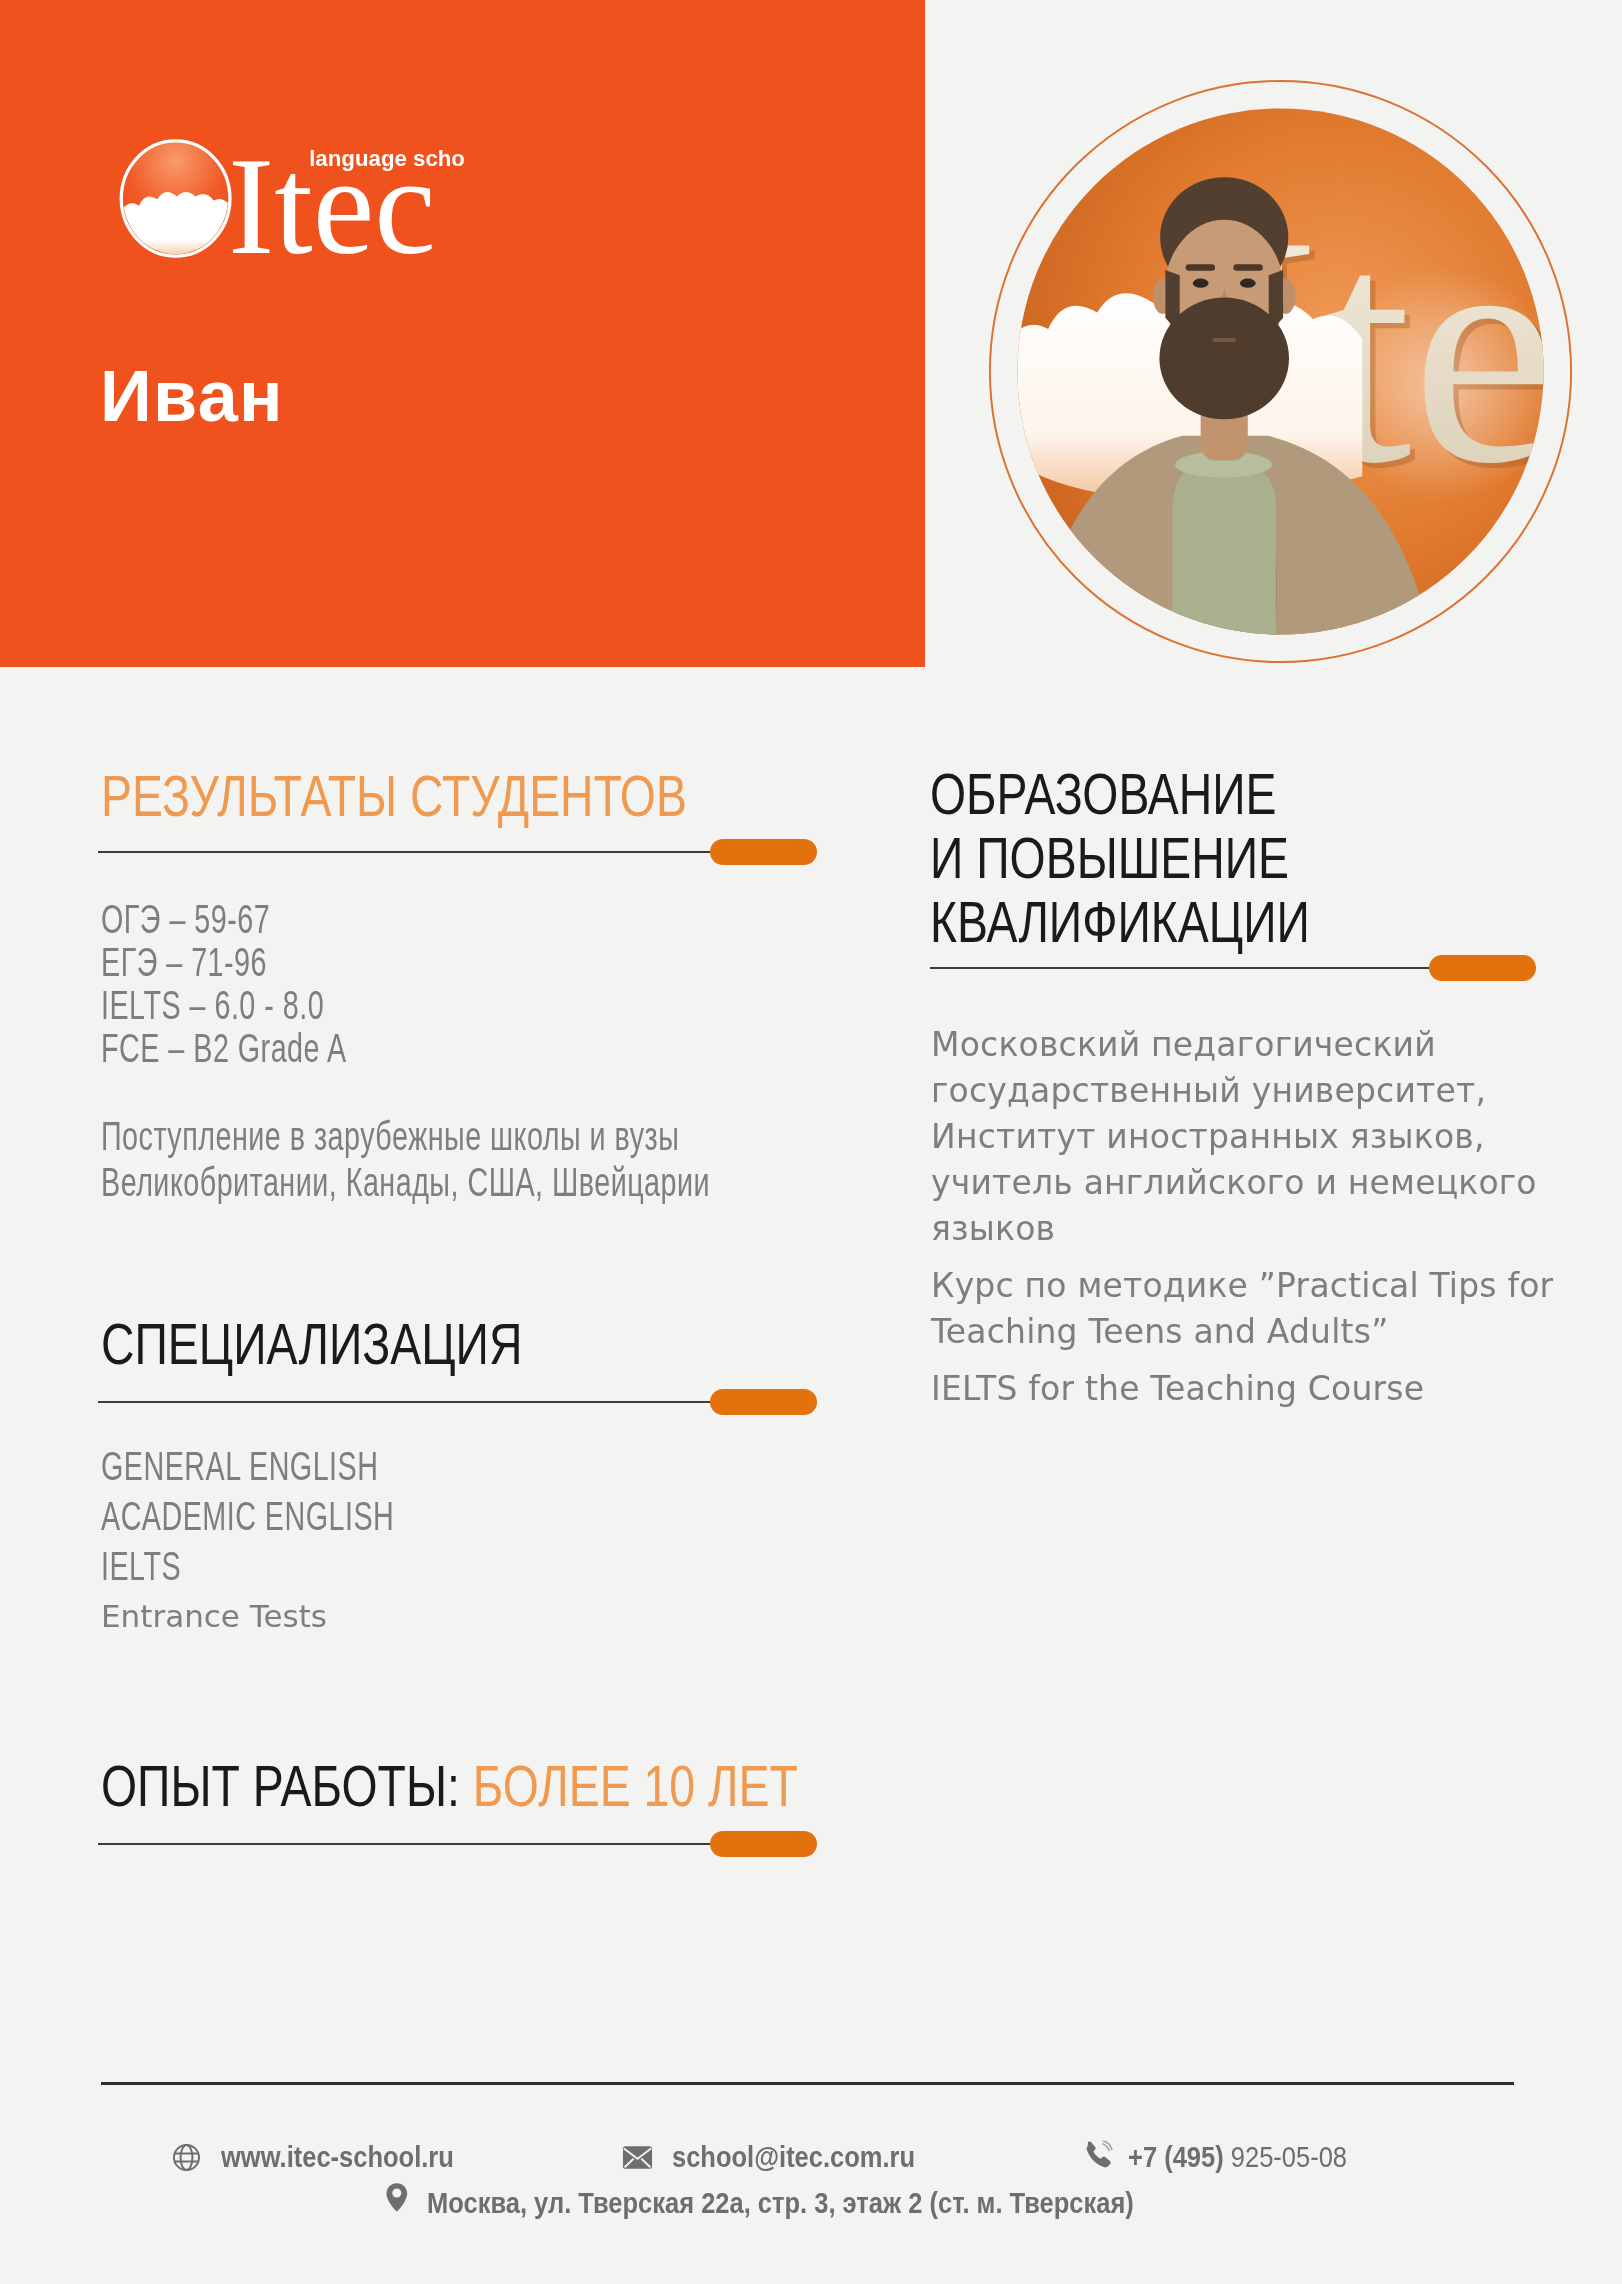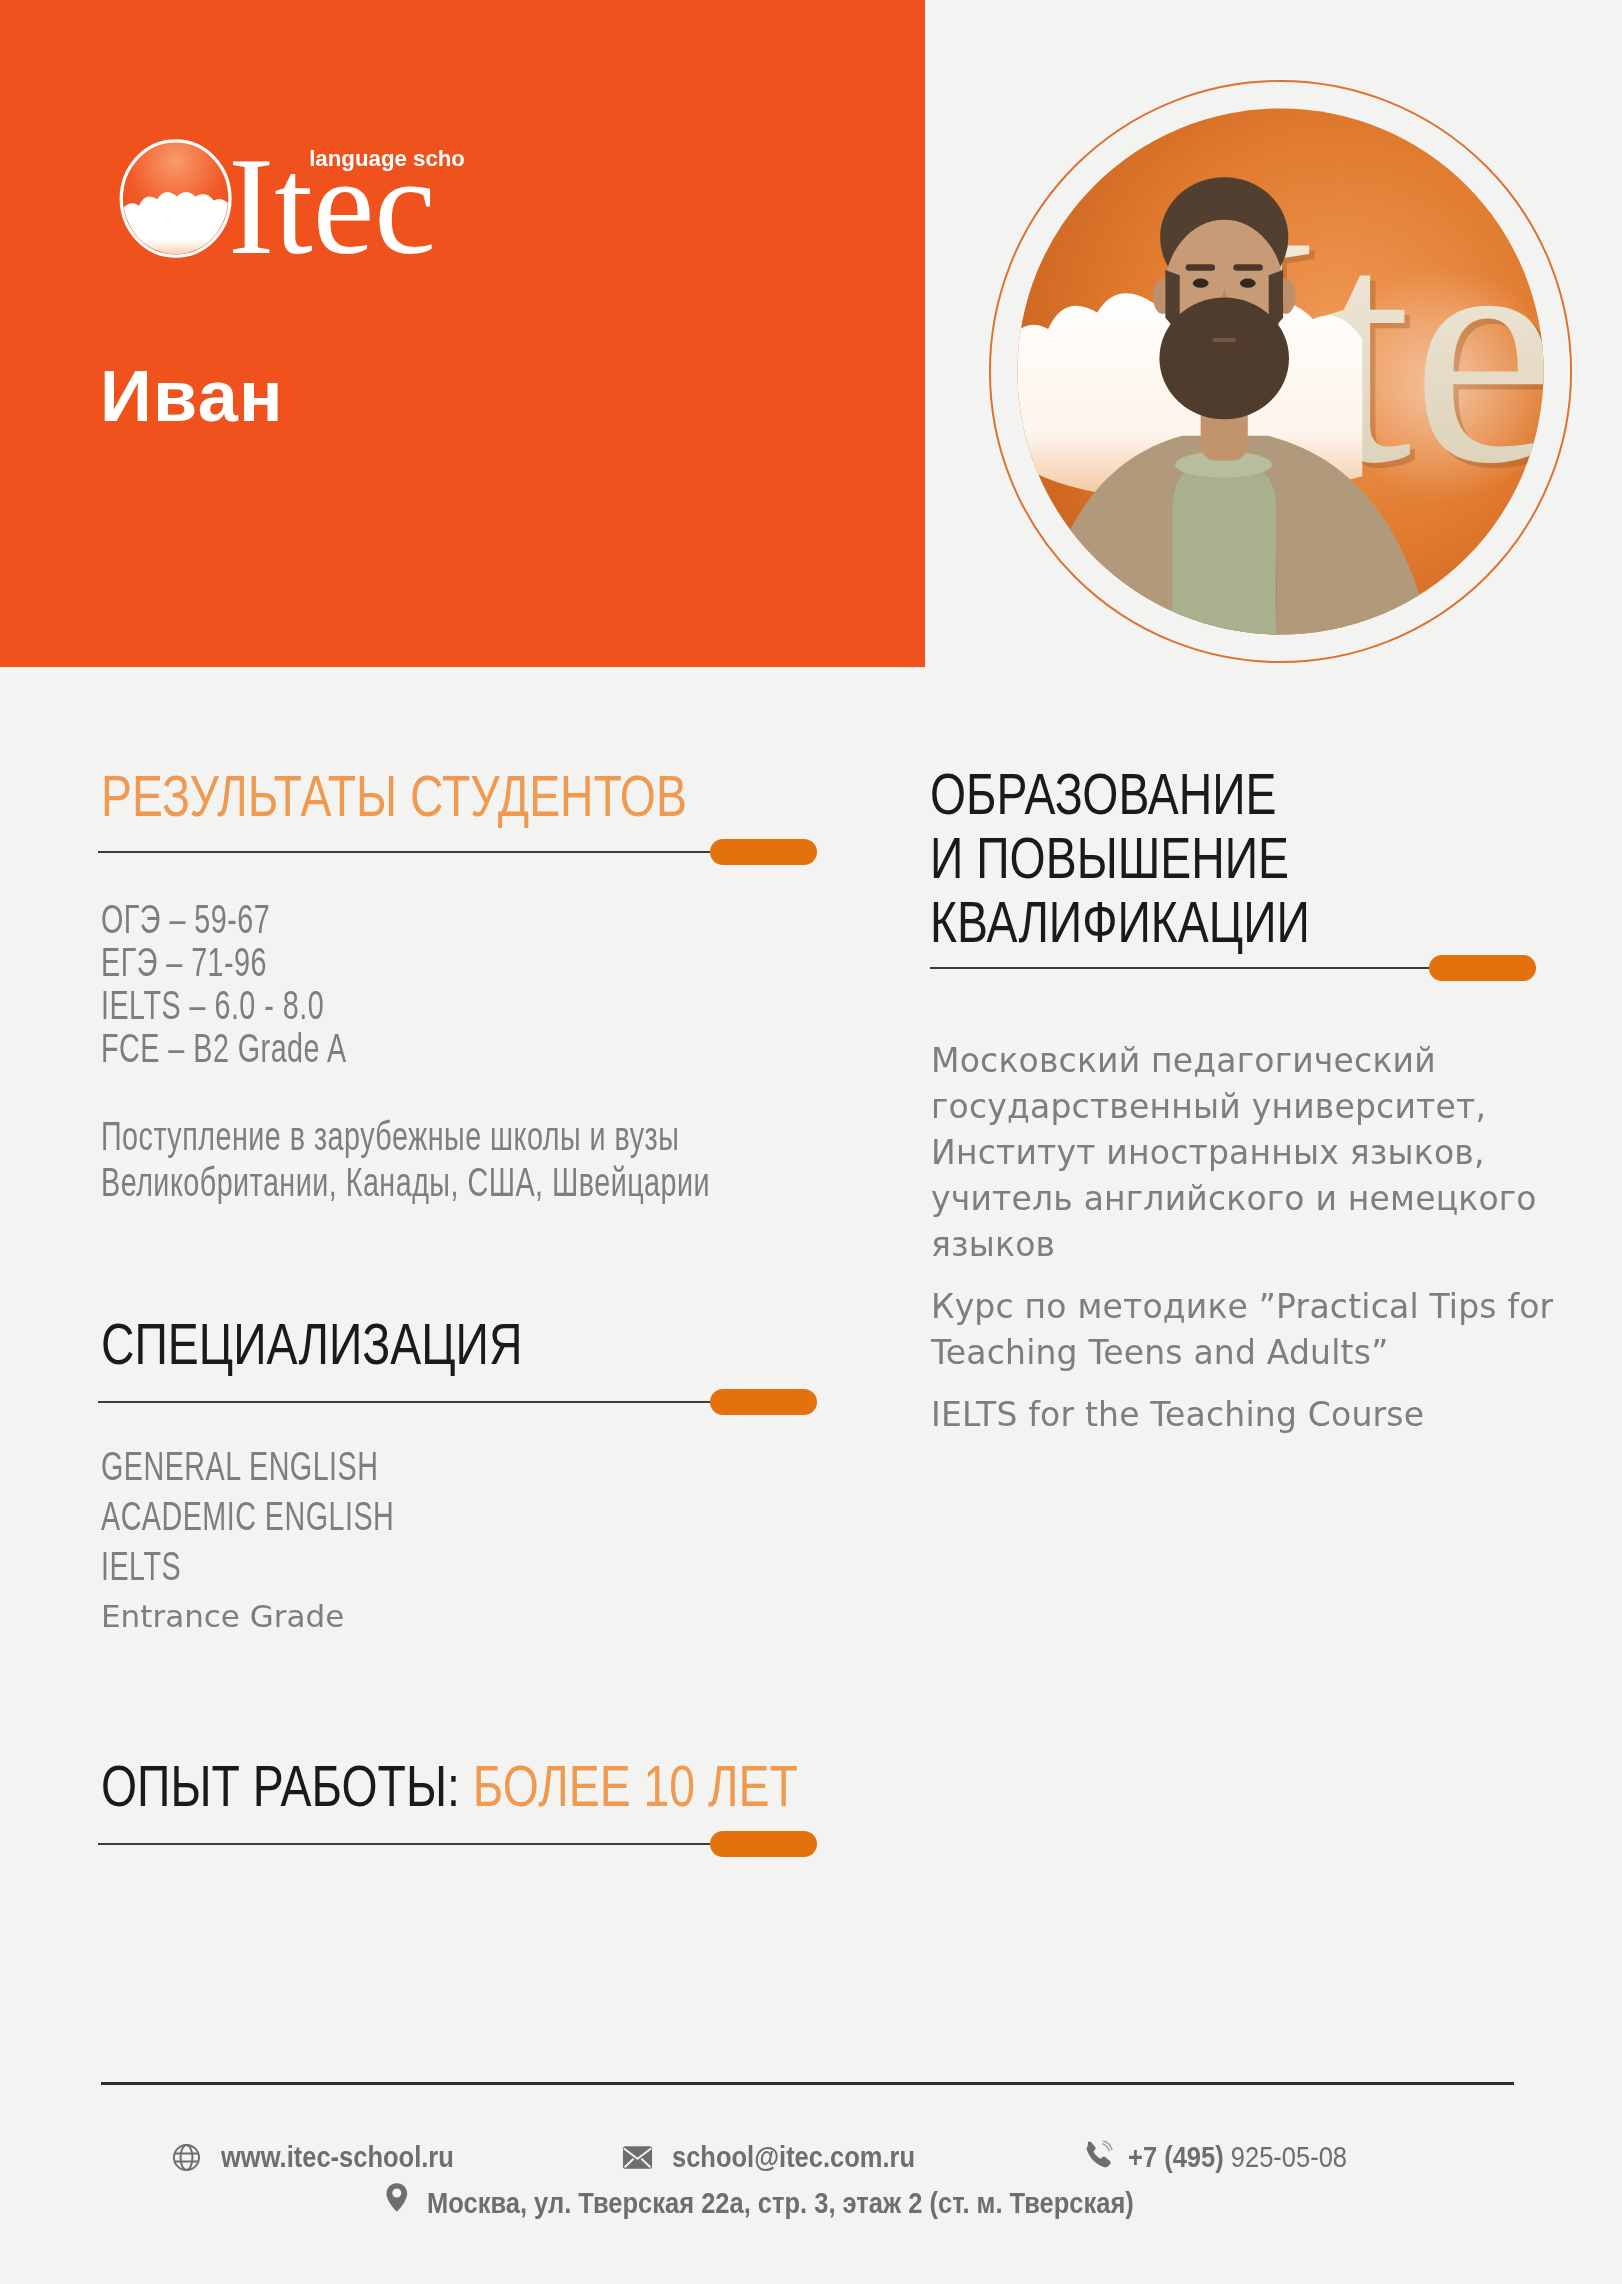--- a/index.html
+++ b/index.html
@@ -24,21 +24,21 @@
   
   .sec-title{font-size:58px;line-height:60px;color:var(--text-dark);white-space:nowrap}
   .orange{color:var(--heading-orange)}
   
   .divider{height:2px;background:#3C3C3A}
   .divider .pill{position:absolute;right:0;top:50%;transform:translateY(-50%);width:107px;height:26px;border-radius:14.4px;background:var(--pill-orange)}
   
   .gline{font-size:41px;color:var(--text-gray)}
   .spec-en{font-family:"DejaVu Sans",sans-serif;font-size:31px;color:var(--text-gray)}
   
-  .edu-p{font-family:"DejaVu Sans",sans-serif;font-size:33px;line-height:46px;letter-spacing:0.2px;color:var(--text-gray);width:629px;margin:16px 0 11px 0}
+  .edu-p{font-family:"DejaVu Sans",sans-serif;font-size:33px;line-height:46px;letter-spacing:0.2px;color:var(--text-gray);width:629px;margin:0 0 11px 0}
   
   .ft{font-size:30px;font-weight:bold;color:var(--footer-gray);white-space:nowrap}
   .ft-light{font-weight:normal}
   .footer-line{height:2.6px;background:#2D2D2D}
   svg{display:block}
 </style>
 </head>
 <body>
 
 <div class="abs hero">
@@ -155,21 +155,21 @@
 <div class="abs sec-title" style="left:101px;top:1314px">
   <span class="cond">СПЕЦИАЛИЗАЦИЯ</span>
 </div>
 <div class="abs divider" style="left:98px;top:1401px;width:719px">
   <span class="pill"></span>
 </div>
 <div class="abs" style="left:101px;top:1441px;line-height:50px">
   <div class="gline"><span class="cond70">GENERAL ENGLISH</span></div>
   <div class="gline"><span class="cond70">ACADEMIC ENGLISH</span></div>
   <div class="gline"><span class="cond70">IELTS</span></div>
-  <div class="spec-en">Entrance Grade</div>
+  <div class="spec-en">Entrance Tests</div>
 </div>
 
 <div class="abs sec-title" style="left:101px;top:1756px">
   <span class="cond">
     <span>ОПЫТ РАБОТЫ:</span>
     <span class="orange">БОЛЕЕ 10 ЛЕТ</span>
   </span>
 </div>
 <div class="abs divider" style="left:98px;top:1843px;width:719px">
   <span class="pill"></span>

